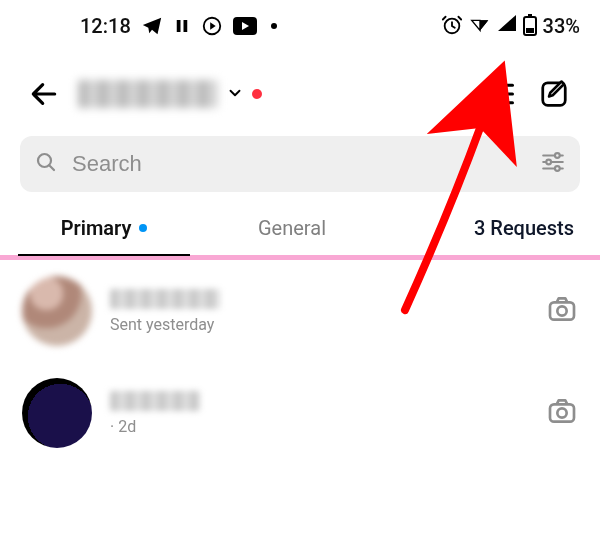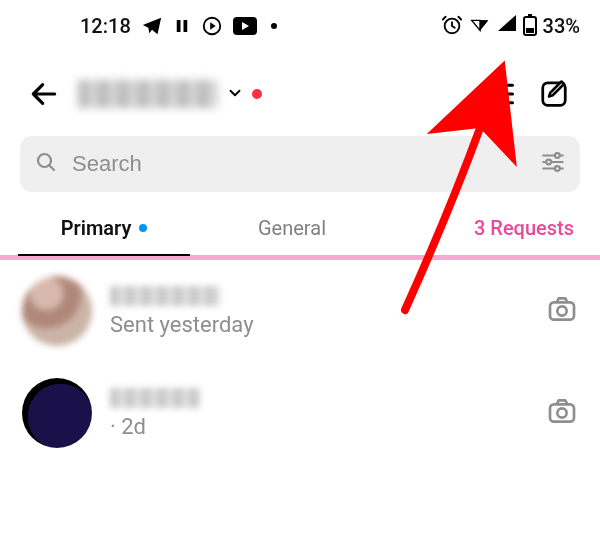--- a/index.html
+++ b/index.html
@@ -28,31 +28,31 @@
   .search input { flex:1; border:none; background:transparent; outline:none; font-size:22px; color:#888;}
   .search input::placeholder { color:#8e8e8e; }
   .filters-ico { margin-left:auto;}
 
   
   .tabs { display:flex; align-items:center; height:60px; padding:0 10px; border-bottom:5px solid #f9a8d4; }
   .tab { flex:1; display:flex; align-items:center; justify-content:center; gap:8px; font-size:20px; color:#808080; height:100%; position:relative;}
   .tab.active { color:#111; font-weight:600; }
   .tab.active::after { content:""; position:absolute; left:8px; right:8px; bottom:-1px; height:2px; background:#000;}
   .tab-dot { width:8px;height:8px;border-radius:50%;background:#0095f6;}
-  .tab.requests { color:#ec4899; font-weight:500; justify-content:flex-end; padding-right:16px;}
+  .tab.requests { color:#0f172a; font-weight:500; justify-content:flex-end; padding-right:16px;}
 
   
   .list { }
   .row { display:flex; align-items:center; padding:16px 22px; gap:18px;}
   .avatar { width:70px;height:70px;border-radius:50%; overflow:hidden; position:relative;}
   .avatar.a1 { background:radial-gradient(circle at 35% 25%, #d9b9ad 0 24%, #b08879 24% 50%, #cbb4a7 50% 100%); filter:blur(3px);}
   .avatar.a2 { background:radial-gradient(circle at 55% 55%, #1a104a 0 60%, #000 60% 100%); }
   .row-text { display:flex; flex-direction:column; gap:6px;}
   .blur-user { width:110px;height:20px;background:repeating-linear-gradient(90deg,#c8c8c8 0 8px,#dedede 8px 16px); filter:blur(3px); border-radius:2px;}
-  .subtitle { color:#8e8e8e; font-size:22px; display:flex; align-items:center; gap:6px;}
+  .subtitle { color:#8e8e8e; font-size:16px; display:flex; align-items:center; gap:6px;}
   .row-cam { margin-left:auto; color:#8e8e8e;}
 
   
   .arrow-svg { position:absolute; left:0; top:0; pointer-events:none; }
 
 </style>
 </head>
 <body>
 
 <div class="status-bar">

